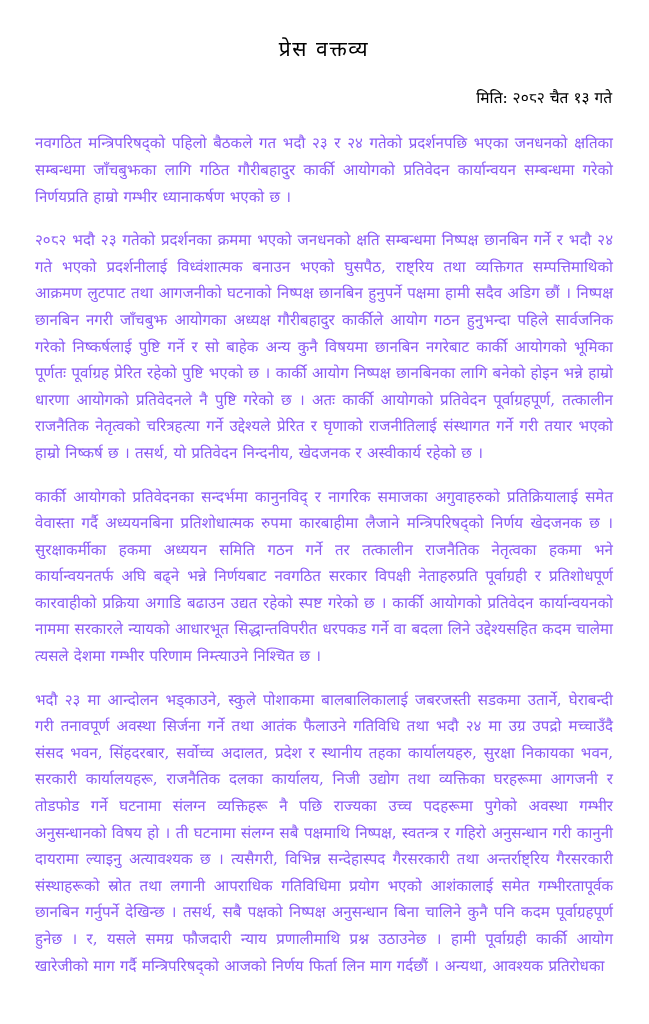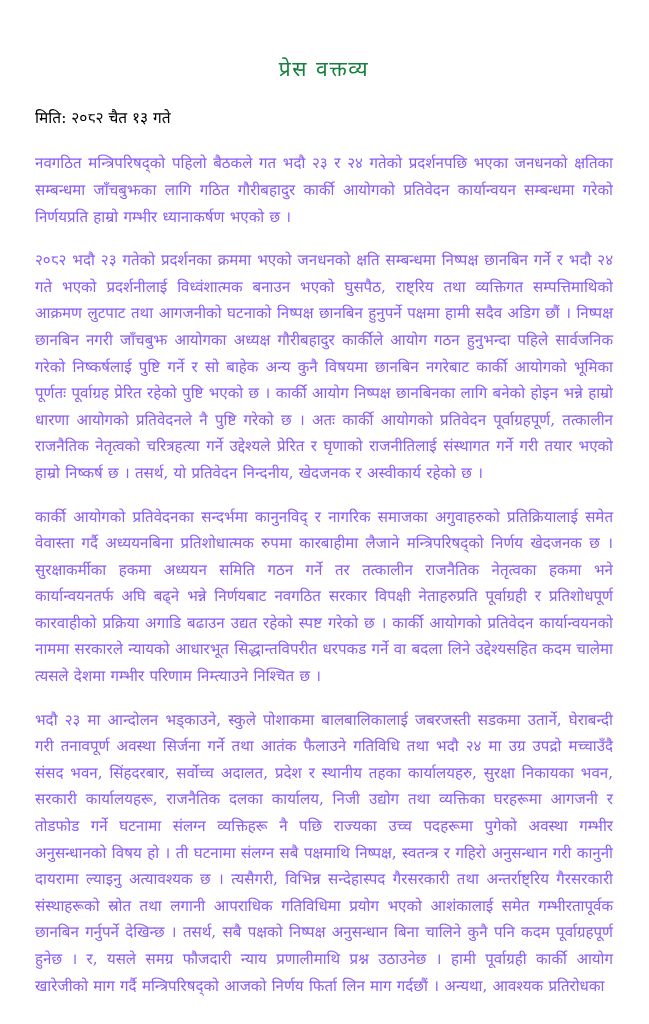--- a/index.html
+++ b/index.html
@@ -25,27 +25,28 @@
     top: 0;
     width: 578px;
   }
 
   .doc-title {
     text-align: center;
     font-family: "DejaVu Serif", "Liberation Serif", serif;
     font-size: 21px;
     font-weight: 400;
     letter-spacing: 1.5px;
-    color: #15803d;
+    color: #000000;
     margin: 0;
-    padding-top: 56px;
+    padding-top: 36px;
     line-height: 1.25;
   }
 
   .doc-date {
+    text-align: right;
     font-family: "DejaVu Serif", "Liberation Serif", serif;
     font-size: 15.5px;
     color: #000000;
     margin: 0;
     padding-top: 26px;
     padding-right: 1px;
     line-height: 1.3;
   }
 
   .body-block {

